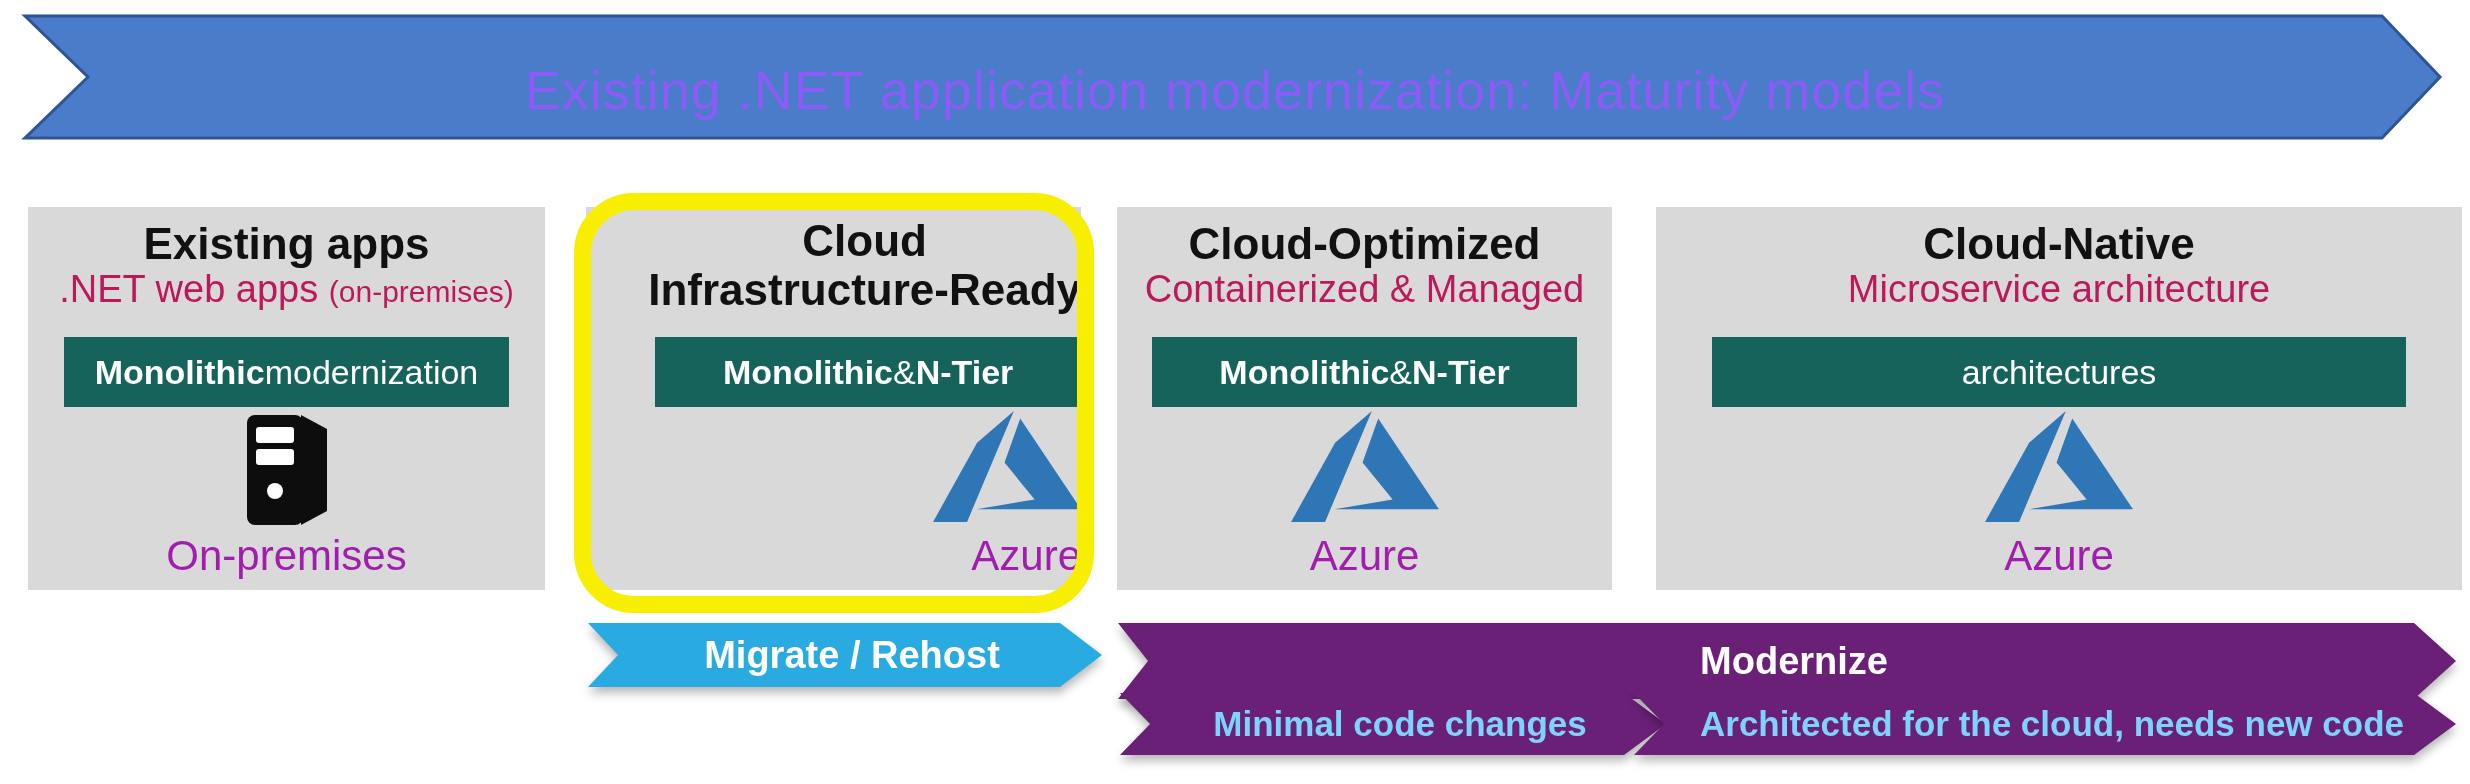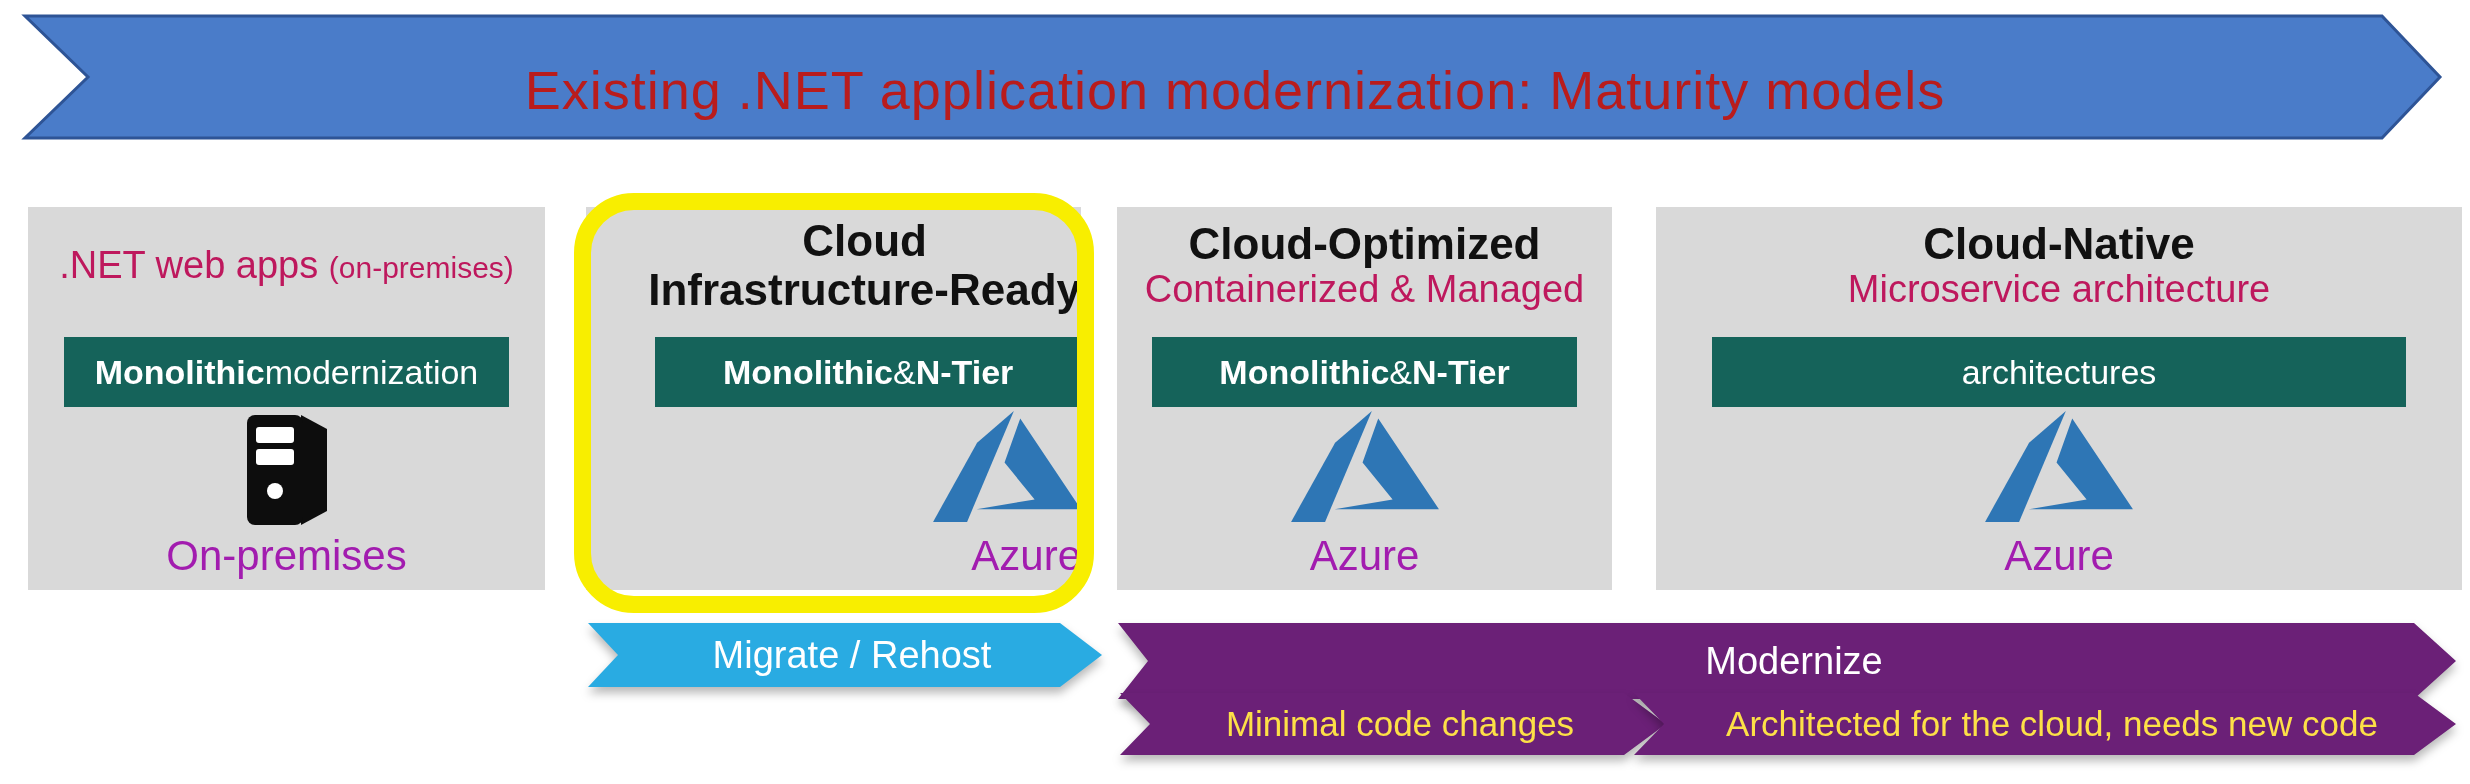--- a/index.html
+++ b/index.html
@@ -4,21 +4,21 @@
 <style>
   html,body{margin:0;padding:0;background:#ffffff;}
   body{font-family:"Liberation Sans", sans-serif;}
   .stage{position:relative;width:2470px;height:784px;background:#fff;overflow:hidden;}
 
   
   .banner-svg{position:absolute;left:0;top:0;}
   .banner-poly{fill:var(--banner_blue,#4a7cc9);stroke:var(--banner_border,#2e5496);stroke-width:3;}
   .banner-title{position:absolute;left:90px;top:16px;width:2290px;height:148px;
     display:flex;align-items:center;justify-content:center;
-    color:#b91c1c;font-size:54px;font-weight:300;letter-spacing:1px;white-space:nowrap;}
+    color:#8b5cf6;font-size:54px;font-weight:300;letter-spacing:1px;white-space:nowrap;}
 
   
   .col{position:absolute;top:207px;height:383px;background:var(--box_gray,#d9d9d9);
     display:flex;flex-direction:column;align-items:center;}
   .col-header{margin-top:6px;min-height:104px;display:flex;flex-direction:column;
     align-items:center;justify-content:center;line-height:1.12;text-align:center;}
   .col-title{font-size:44px;font-weight:bold;color:#111;white-space:nowrap;}
   .col-sub{font-size:38px;font-weight:400;color:#be185d;white-space:nowrap;}
   .sub-small{font-size:30px;}
   .badge{margin-top:20px;width:86%;height:70px;background:var(--badge_green,#15635a);
@@ -39,22 +39,22 @@
     border:17px solid var(--highlight_yellow,#f8ee00);border-radius:60px;box-sizing:border-box;
     pointer-events:none;}
 
   
   .arrow-wrap{position:absolute;filter:drop-shadow(0 6px 5px rgba(0,0,0,0.28));}
   .arrow{width:100%;height:100%;display:flex;align-items:center;justify-content:center;
     color:#fff;white-space:nowrap;padding-left:14px;box-sizing:border-box;
     clip-path:polygon(0 0, calc(100% - 42px) 0, 100% 50%, calc(100% - 42px) 100%, 0 100%, 30px 50%);}
   .arrow.cyan{background:var(--arrow_cyan,#29abe2);}
   .arrow.purple{background:var(--arrow_purple,#6b2077);}
-  .arrow .lbl-bold{font-weight:normal;font-size:38px;}
-  .arrow .lbl{font-weight:400;font-size:35px;color:#fde047;}
+  .arrow .lbl-bold{font-weight:bold;font-size:38px;}
+  .arrow .lbl{font-weight:700;font-size:35px;color:#7dd3fc;}
 
   #w-migrate{left:588px;top:623px;width:514px;height:64px;}
   #w-modernize{left:1118px;top:623px;width:1338px;height:76px;}
   #w-minimal{left:1120px;top:693px;width:546px;height:62px;}
   #w-architected{left:1634px;top:693px;width:822px;height:62px;}
 
   #col-1{left:28px;width:517px;}
   #col-2{left:586px;width:495px;align-items:flex-end;}
   #col-3{left:1117px;width:495px;}
   #col-4{left:1656px;width:806px;}
@@ -64,20 +64,21 @@
 
 <div class="stage">
 
   <svg class="banner-svg" width="2470" height="160">
     <polygon class="banner-poly" points="25,16 2382,16 2440,77 2382,138 25,138 88,77"></polygon>
   </svg>
   <div class="banner-title">Existing .NET application modernization: Maturity models</div>
 
   <div class="col" id="col-1">
     <div class="col-header">
+      <div class="col-title">Existing apps</div>
       <div class="col-sub"><span>.NET web apps</span> <span class="sub-small">(on-premises)</span></div>
     </div>
     <div class="badge">
         <span class="b">Monolithic</span>
         <span> modernization</span>
       </div>
     <div class="icon-wrap">
       <svg class="server-svg" viewBox="0 0 120 116">
         <path class="body" d="M74 3 L100 17 L100 99 L74 113 Z"></path>
         <rect class="body" x="20" y="3" width="56" height="110" rx="8"></rect>

